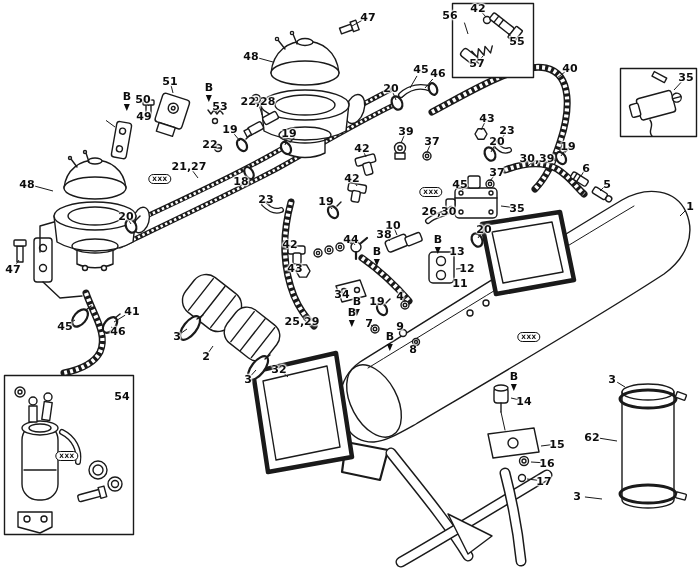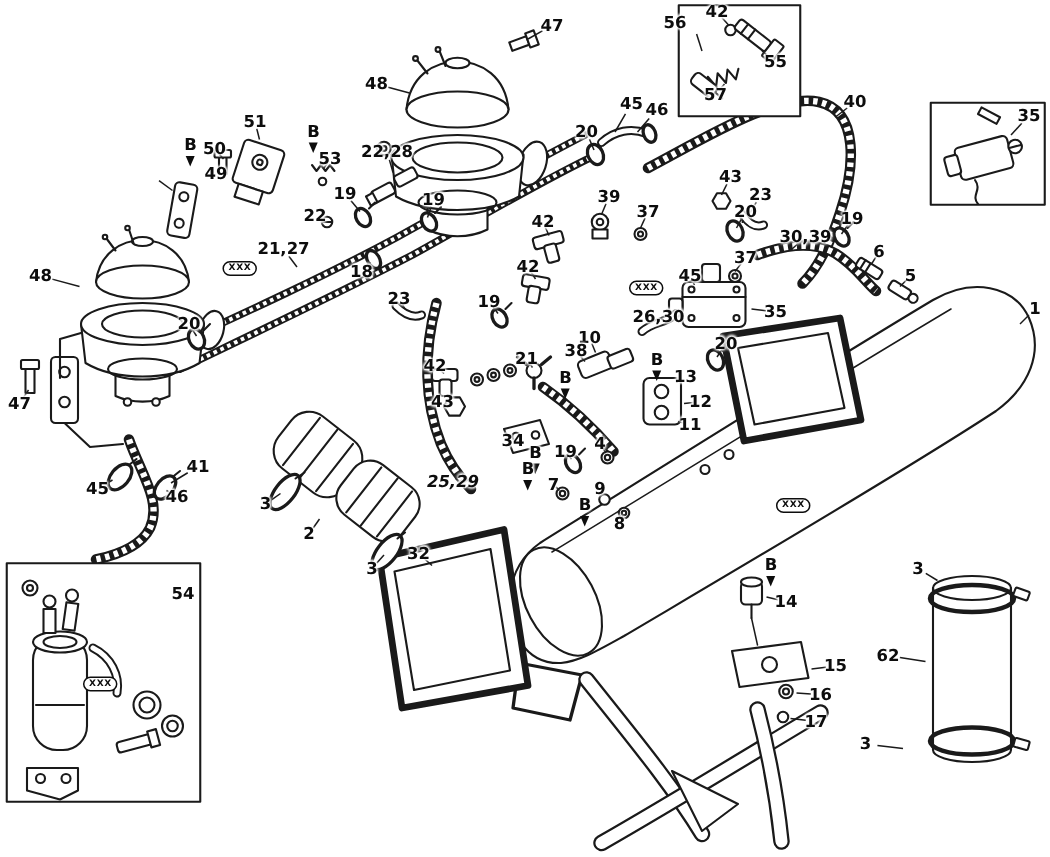--- a/index.html
+++ b/index.html
@@ -557,21 +557,21 @@
       <span class="callout" style="left: 460px; top: 184px;"><span>45</span></span>
       <span class="callout" style="left: 352px; top: 178px;"><span>42</span></span>
       <span class="callout" style="left: 266px; top: 199px;"><span>23</span></span>
       <span class="callout" style="left: 326px; top: 201px;"><span>19</span></span>
       <span class="callout" style="left: 517px; top: 208px;"><span>35</span></span>
       <span class="callout" style="left: 439px; top: 211px;"><span>26,30</span></span>
       <span class="callout" style="left: 126px; top: 216px;"><span>20</span></span>
       <span class="callout" style="left: 393px; top: 225px; text-align: center;"><span>10</span></span>
       <span class="callout" style="left: 384px; top: 234px;"><span>38</span></span>
       <span class="callout" style="left: 484px; top: 229px;"><span>20</span></span>
-      <span class="callout" style="left: 351px; top: 239px;"><span>21</span></span>
+      <span class="callout" style="left: 351px; top: 239px;"><span>44</span></span>
       <span class="callout bolt" style="left: 438px; top: 244px;">
         <span>B</span>
         <i class="bolt-arrow"></i>
       </span>
       <span class="callout" style="left: 290px; top: 244px;"><span>42</span></span>
       <span class="callout" style="left: 457px; top: 251px;"><span>13</span></span>
       <span class="callout bolt" style="left: 377px; top: 256px;">
         <span>B</span>
         <i class="bolt-arrow"></i>
       </span>
@@ -584,21 +584,21 @@
       <span class="callout" style="left: 377px; top: 301px;"><span>19</span></span>
       <span class="callout bolt" style="left: 357px; top: 306px;">
         <span>B</span>
         <i class="bolt-arrow"></i>
       </span>
       <span class="callout" style="left: 132px; top: 311px;"><span>41</span></span>
       <span class="callout bolt" style="left: 352px; top: 317px;">
         <span>B</span>
         <i class="bolt-arrow"></i>
       </span>
-      <span class="callout" style="left: 302px; top: 321px; font-style: italic;"><span>25,29</span></span>
+      <span class="callout" style="left: 302px; top: 321px;"><span>25,29</span></span>
       <span class="callout" style="left: 369px; top: 323px;"><span>7</span></span>
       <span class="callout" style="left: 400px; top: 326px;"><span>9</span></span>
       <span class="callout" style="left: 65px; top: 326px;"><span>45</span></span>
       <span class="callout" style="left: 118px; top: 331px;"><span>46</span></span>
       <span class="callout" style="left: 177px; top: 336px;"><span>3</span></span>
       <span class="callout bolt" style="left: 390px; top: 341px;">
         <span>B</span>
         <i class="bolt-arrow"></i>
       </span>
       <span class="callout" style="left: 413px; top: 349px;"><span>8</span></span>

